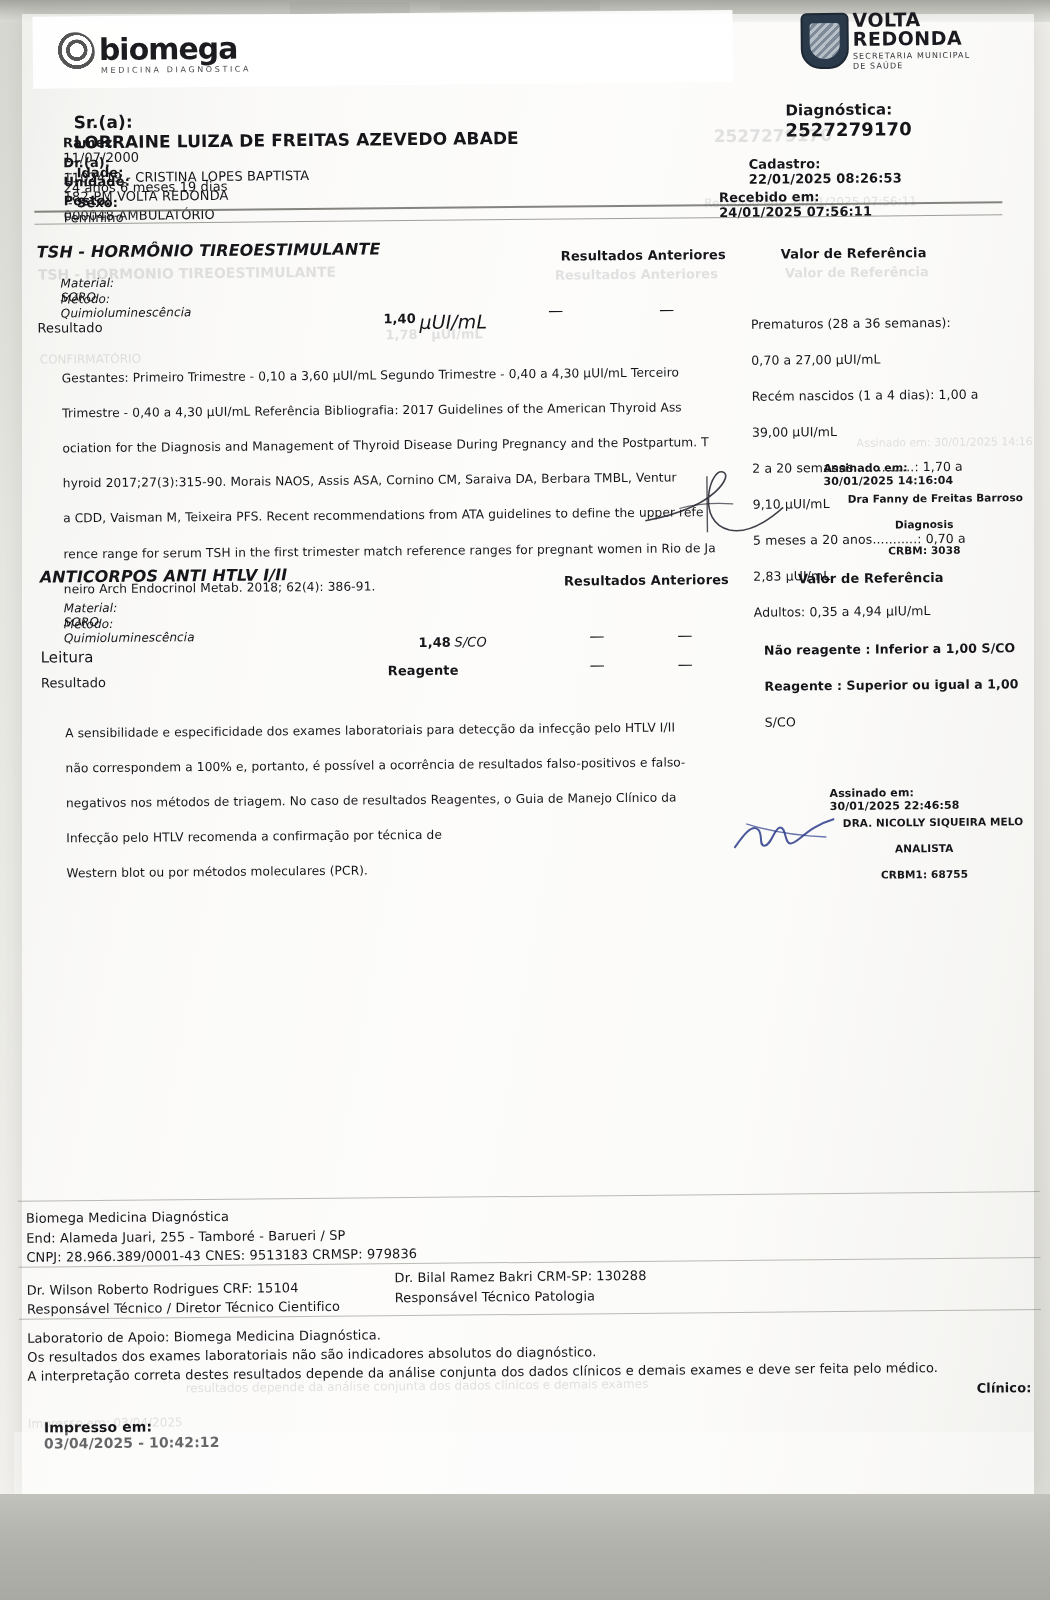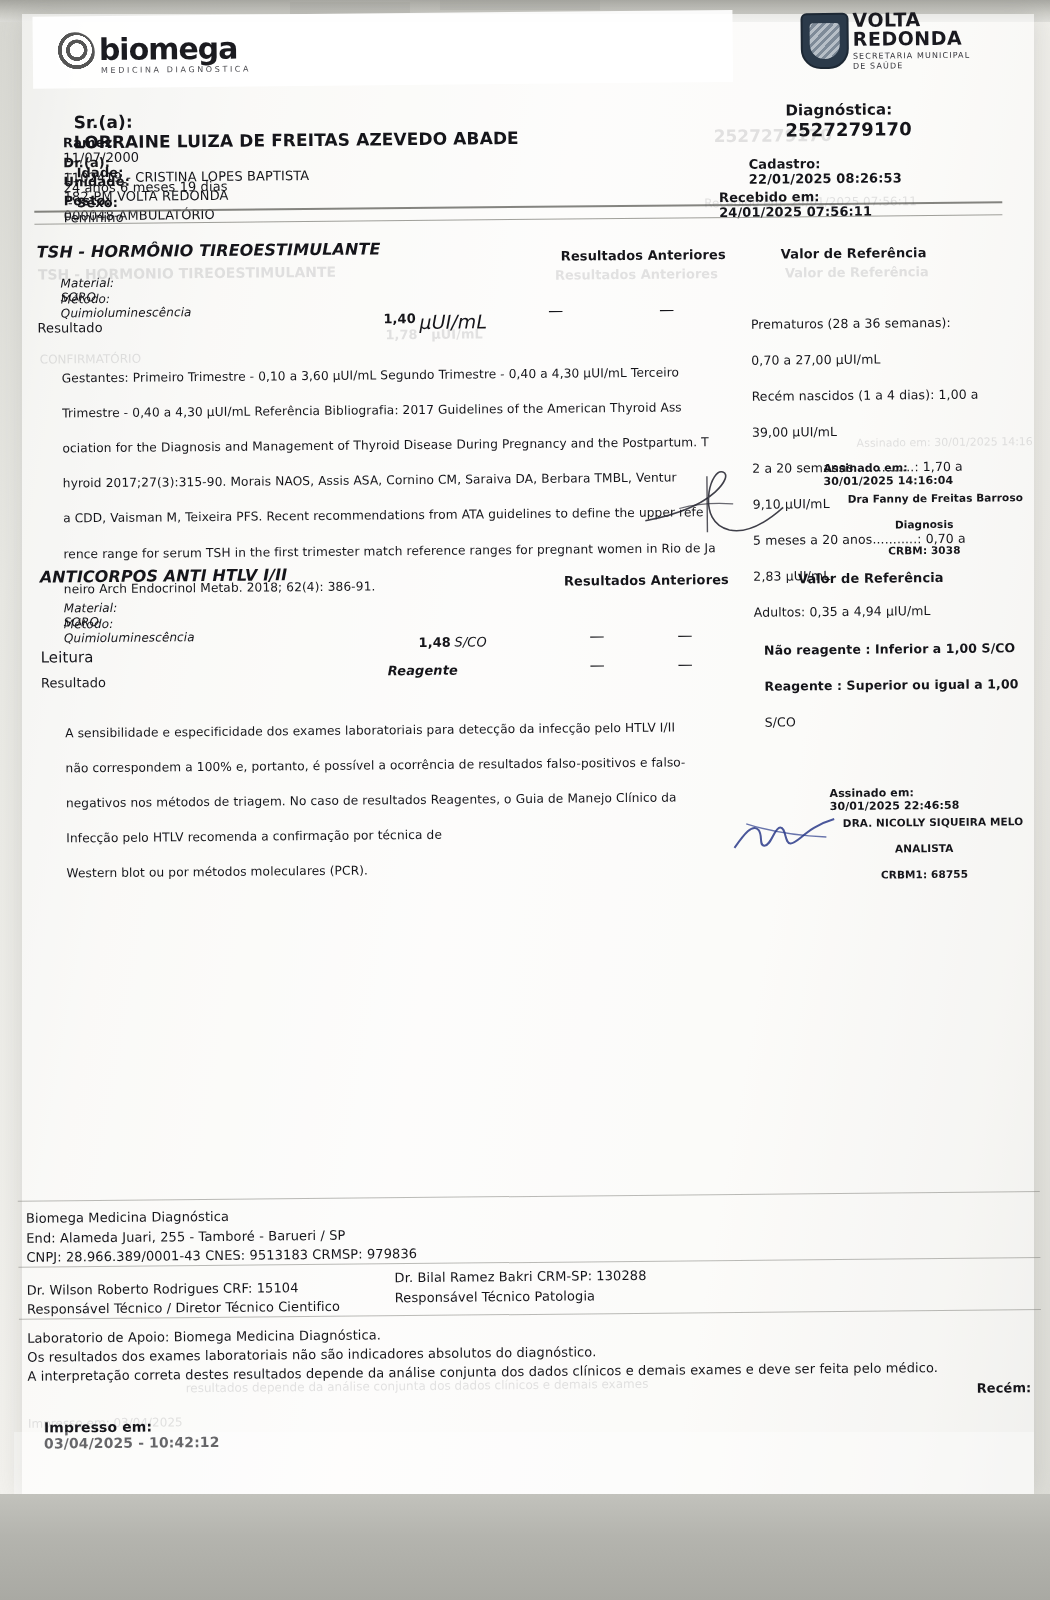--- a/index.html
+++ b/index.html
@@ -325,21 +325,21 @@
     <div class="txt bold" style="left:566px; top:574px; font-size:13px;">Resultados Anteriores</div>
     <div class="txt bold" style="left:800px; top:574px; font-size:13px;">Valor de Referência</div>
 
     <div class="txt" style="left:42px; top:644px; font-size:15px;">Leitura</div>
     <div class="txt bold" style="left:420px; top:634px; font-size:13px;">1,48</div>
     <div class="txt ital" style="left:456px; top:634px; font-size:13px;">S/CO</div>
     <div class="txt" style="left:591px; top:628px; font-size:15px;">—</div>
     <div class="txt" style="left:679px; top:628px; font-size:15px;">—</div>
 
     <div class="txt" style="left:42px; top:671px; font-size:13px;">Resultado</div>
-    <div class="txt bold" style="left:389px; top:662px; font-size:13px;font-style:italic;">Reagente</div>
+    <div class="txt bold" style="left:389px; top:662px; font-size:13px;">Reagente</div>
     <div class="txt" style="left:591px; top:657px; font-size:15px;">—</div>
     <div class="txt" style="left:679px; top:657px; font-size:15px;">—</div>
 
     <div class="txt" style="left:741px; top:626px; font-size:12.5px; line-height:18px;">
       <span class="bold">Não reagente : Inferior a 1,00 S/CO</span><br>
       <span class="bold">Reagente : Superior ou igual a 1,00</span><br>
       <span>S/CO</span>
     </div>
 
     <div class="txt" style="left:42px; top:703px; font-size:12.2px; line-height:17.6px;">
@@ -378,21 +378,21 @@
     <div class="txt" style="left:390px; top:1269px; font-size:13px;">Dr. Bilal Ramez Bakri CRM-SP: 130288</div>
     <div class="txt" style="left:22px; top:1297px; font-size:13px;">Responsável Técnico / Diretor Técnico Cientifico</div>
     <div class="txt" style="left:390px; top:1289px; font-size:13px;">Responsável Técnico Patologia</div>
 
     <div class="footline" style="left:14px; top:1314px; width:1022px;"></div>
 
     <div class="txt" style="left:22px; top:1326px; font-size:13px;">Laboratorio de Apoio: Biomega Medicina Diagnóstica.</div>
     <div class="txt" style="left:22px; top:1345px; font-size:13px;">Os resultados dos exames laboratoriais não são indicadores absolutos do diagnóstico.</div>
     <div class="txt" style="left:22px; top:1364px; font-size:13px;">A interpretação correta destes resultados depende da análise conjunta dos dados clínicos e demais exames e deve ser feita pelo médico.</div>
 
-    <div class="txt bold" style="left:971px; top:1385px; font-size:13px;">Recém:</div>
+    <div class="txt bold" style="left:971px; top:1385px; font-size:13px;">Clínico:</div>
 
     <div class="txt bold" style="left:8px; top:1399px; font-size:14px;">
       <span>Impresso em:</span>
       <span>03/04/2025 - 10:42:12</span>
     </div>
 
     <div class="print-ghost" style="left:180px; top:1378px; font-size:12px;">resultados depende da análise conjunta dos dados clínicos e demais exames</div>
     <div class="print-ghost" style="left:22px; top:1412px; font-size:12px;">Impresso em: 03/04/2025</div>
   </div>
 

